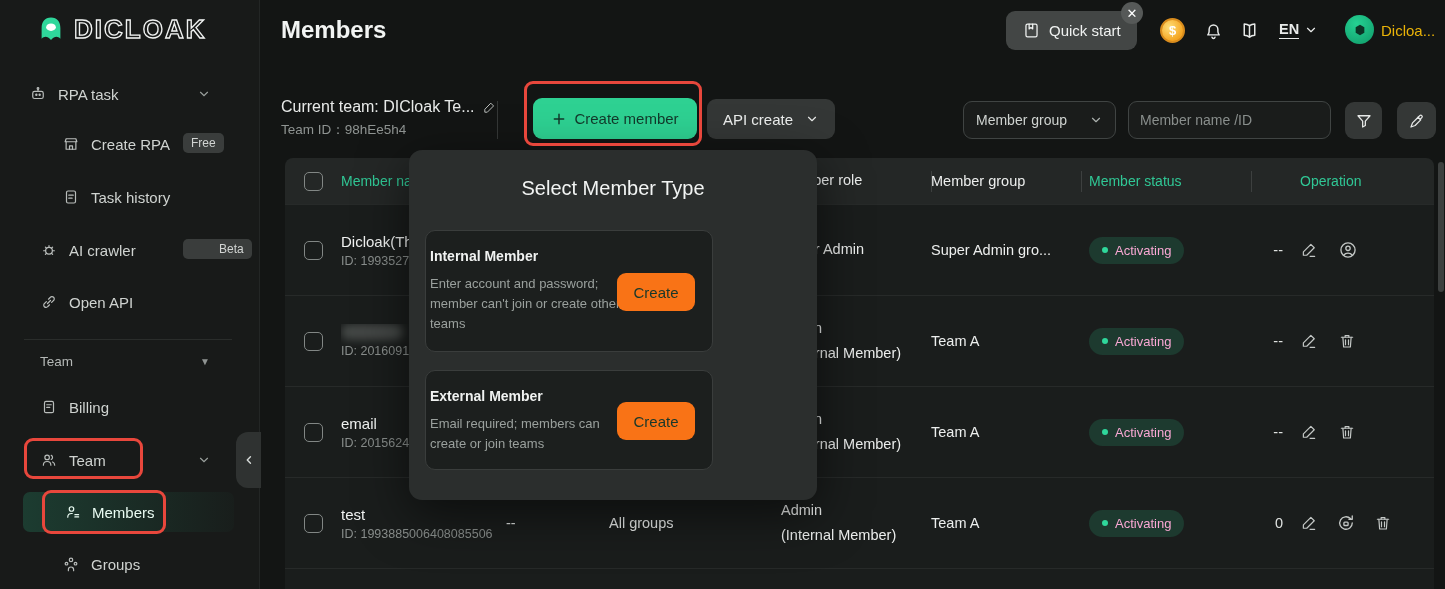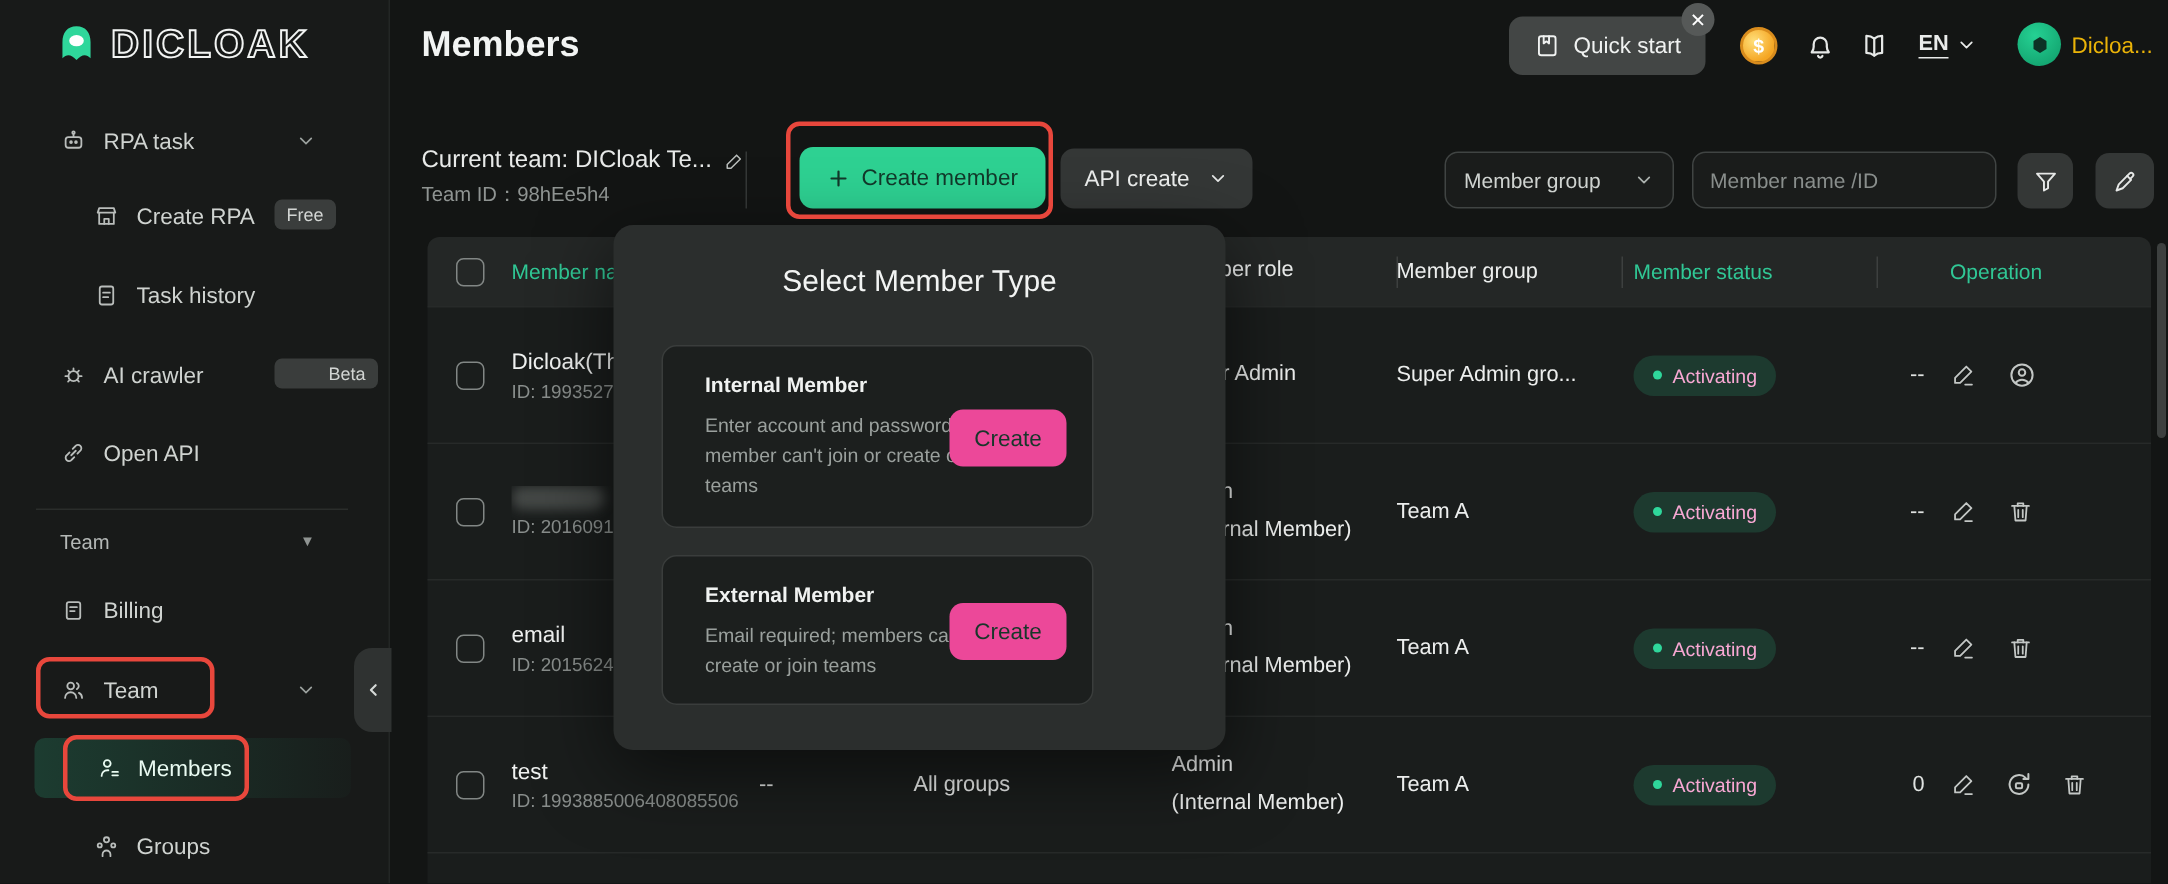--- a/index.html
+++ b/index.html
@@ -89,45 +89,45 @@
   .redacted { width:62px; height:16px; border-radius:8px; background:#53575 5; background:#535755; filter:blur(4px); opacity:.75; }
   .pill { display:inline-flex; align-items:center; gap:7px; height:27px; padding:0 13px; border-radius:999px;
     background:#1d3a2f; color:#f9a8d4; font-size:13px; }
   .pill .dot { width:6px; height:6px; border-radius:50%; background:#2fd79b; }
   .scroll-thumb { position:absolute; left:1438px; top:162px; width:6px; height:130px; border-radius:3px; background:#3d403f; z-index:4; cursor:pointer; }
 
   
   .modal { position:absolute; left:409px; top:150px; width:408px; height:350px; background:#2b2e2d; border-radius:13px;
     box-shadow:0 14px 50px rgba(0,0,0,.55); z-index:10; }
   .modal-title { text-align:center; margin-top:27px; font-size:20px; font-weight:500; color:#f2f4f3; }
-  .m-card { position:absolute; left:32px; width:288px; background:#1c1f1e; border:1px solid #3a3d3c; border-radius:10px; padding:17px 28px; }
+  .m-card { position:absolute; left:16px; width:288px; background:#1c1f1e; border:1px solid #3a3d3c; border-radius:10px; padding:17px 4px; }
   .m-card.c1 { top:80px; height:122px; }
   .m-card.c2 { top:220px; height:100px; }
   .m-card h4 { font-size:14px; font-weight:700; color:#f0f2f1; }
   .m-card p { margin-top:10px; max-width:205px; font-size:13px; line-height:1.55; color:#9aa09d; }
-  .m-create { position:absolute; right:17px; width:78px; height:38px; background:#ec4899; border:none; border-radius:9px;
+  .m-create { position:absolute; right:17px; width:78px; height:38px; background:#f97316; border:none; border-radius:9px;
     color:#17372a; font-size:15px; cursor:pointer; font-family:"Liberation Sans", sans-serif; }
   .c1 .m-create { top:42px; } .c2 .m-create { top:31px; }
 
   
   .anno { position:absolute; border:3px solid #e8473c; border-radius:9px; z-index:30; pointer-events:none; }
 </style>
 </head>
 <body>
 
 <div class="sidebar">
   <div class="logo-row">
     <svg viewBox="0 0 24 24" width="30" height="30">
       <path d="M12 2C7 2 4.5 5.5 4.5 10.5V19c2.3-2.2 4.6-2.2 7.5 1 2.9-3.2 5.2-3.2 7.5-1v-8.5C19.5 5.5 17 2 12 2z" fill="#2fd79b"></path>
       <ellipse cx="12" cy="9.7" rx="3.9" ry="3" fill="#ffffff"></ellipse>
     </svg>
     <span class="wordmark">DICLOAK</span>
   </div>
 
-  <div class="side-item" style="left:40px; top:81px;text-align:right;">
+  <div class="side-item" style="left:29px; top:81px;text-align:right;">
     <svg class="ic" viewBox="0 0 24 24">
         <rect x="5" y="8.5" width="14" height="9.5" rx="2.5"></rect>
         <circle cx="9.8" cy="13" r="0.8" fill="currentColor"></circle>
         <circle cx="14.2" cy="13" r="0.8" fill="currentColor"></circle>
         <path d="M12 8.5V5.8"></path>
         <circle cx="12" cy="4.6" r="1.1"></circle>
       </svg>
     <span>RPA task</span>
   </div>
   <svg class="chev-side" style="top:87px;" viewBox="0 0 24 24" stroke="currentColor" fill="none" stroke-width="2" stroke-linecap="round">

